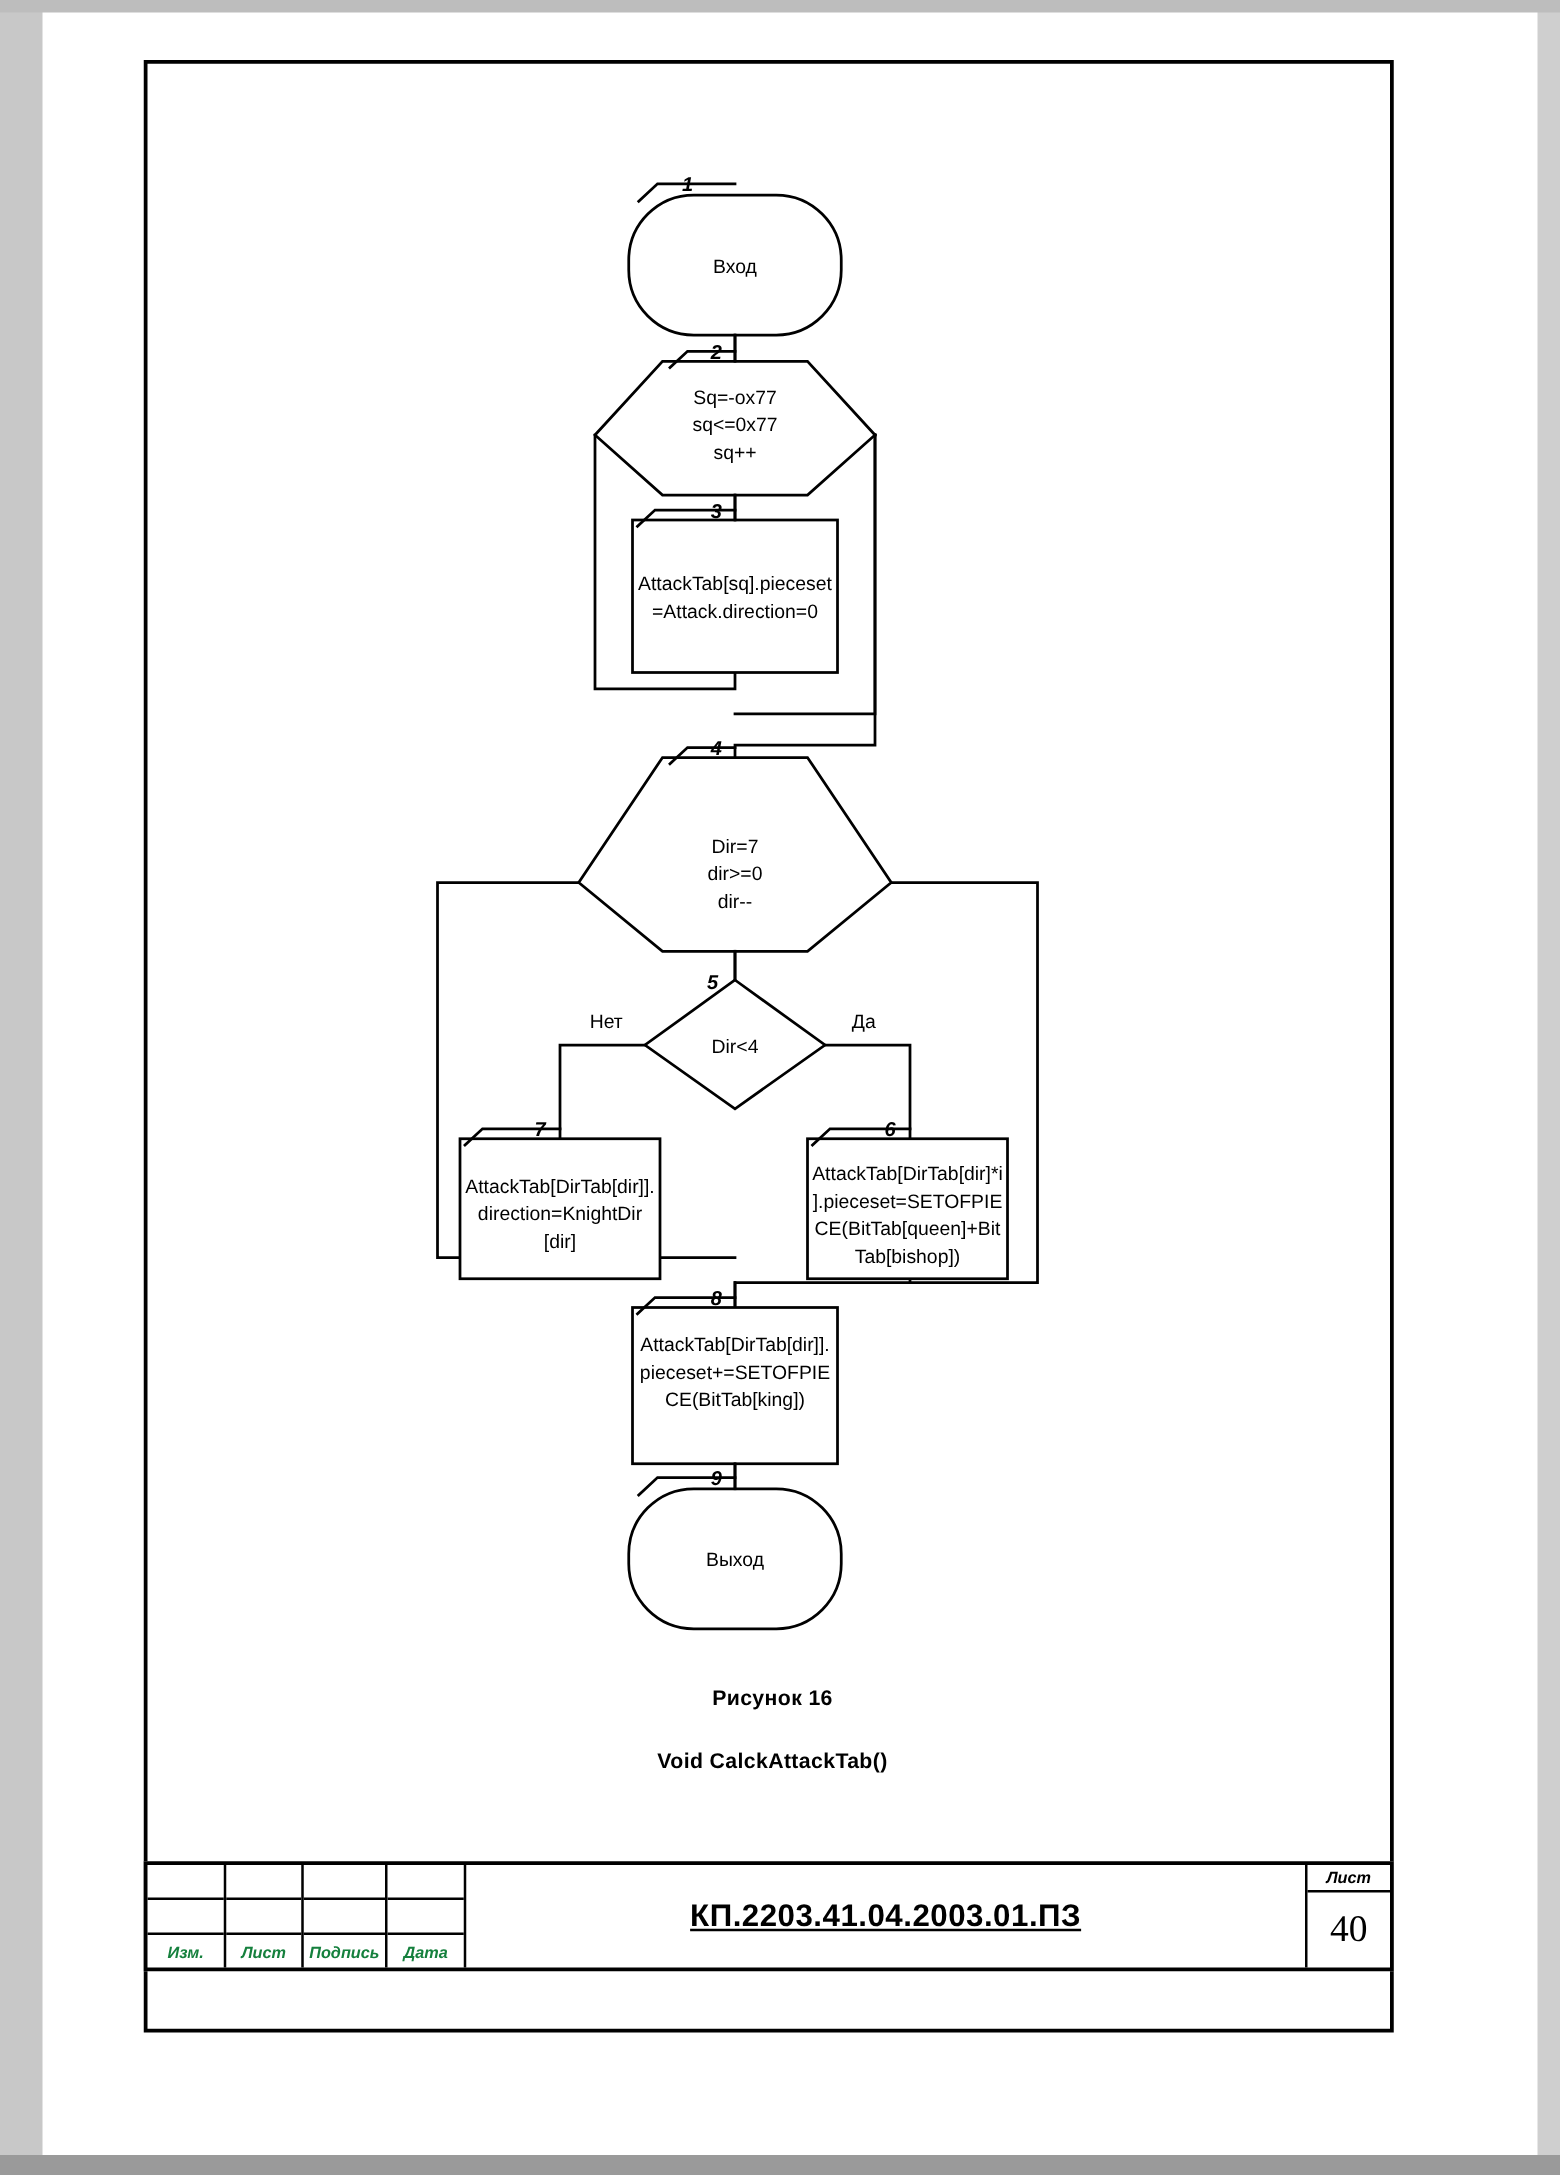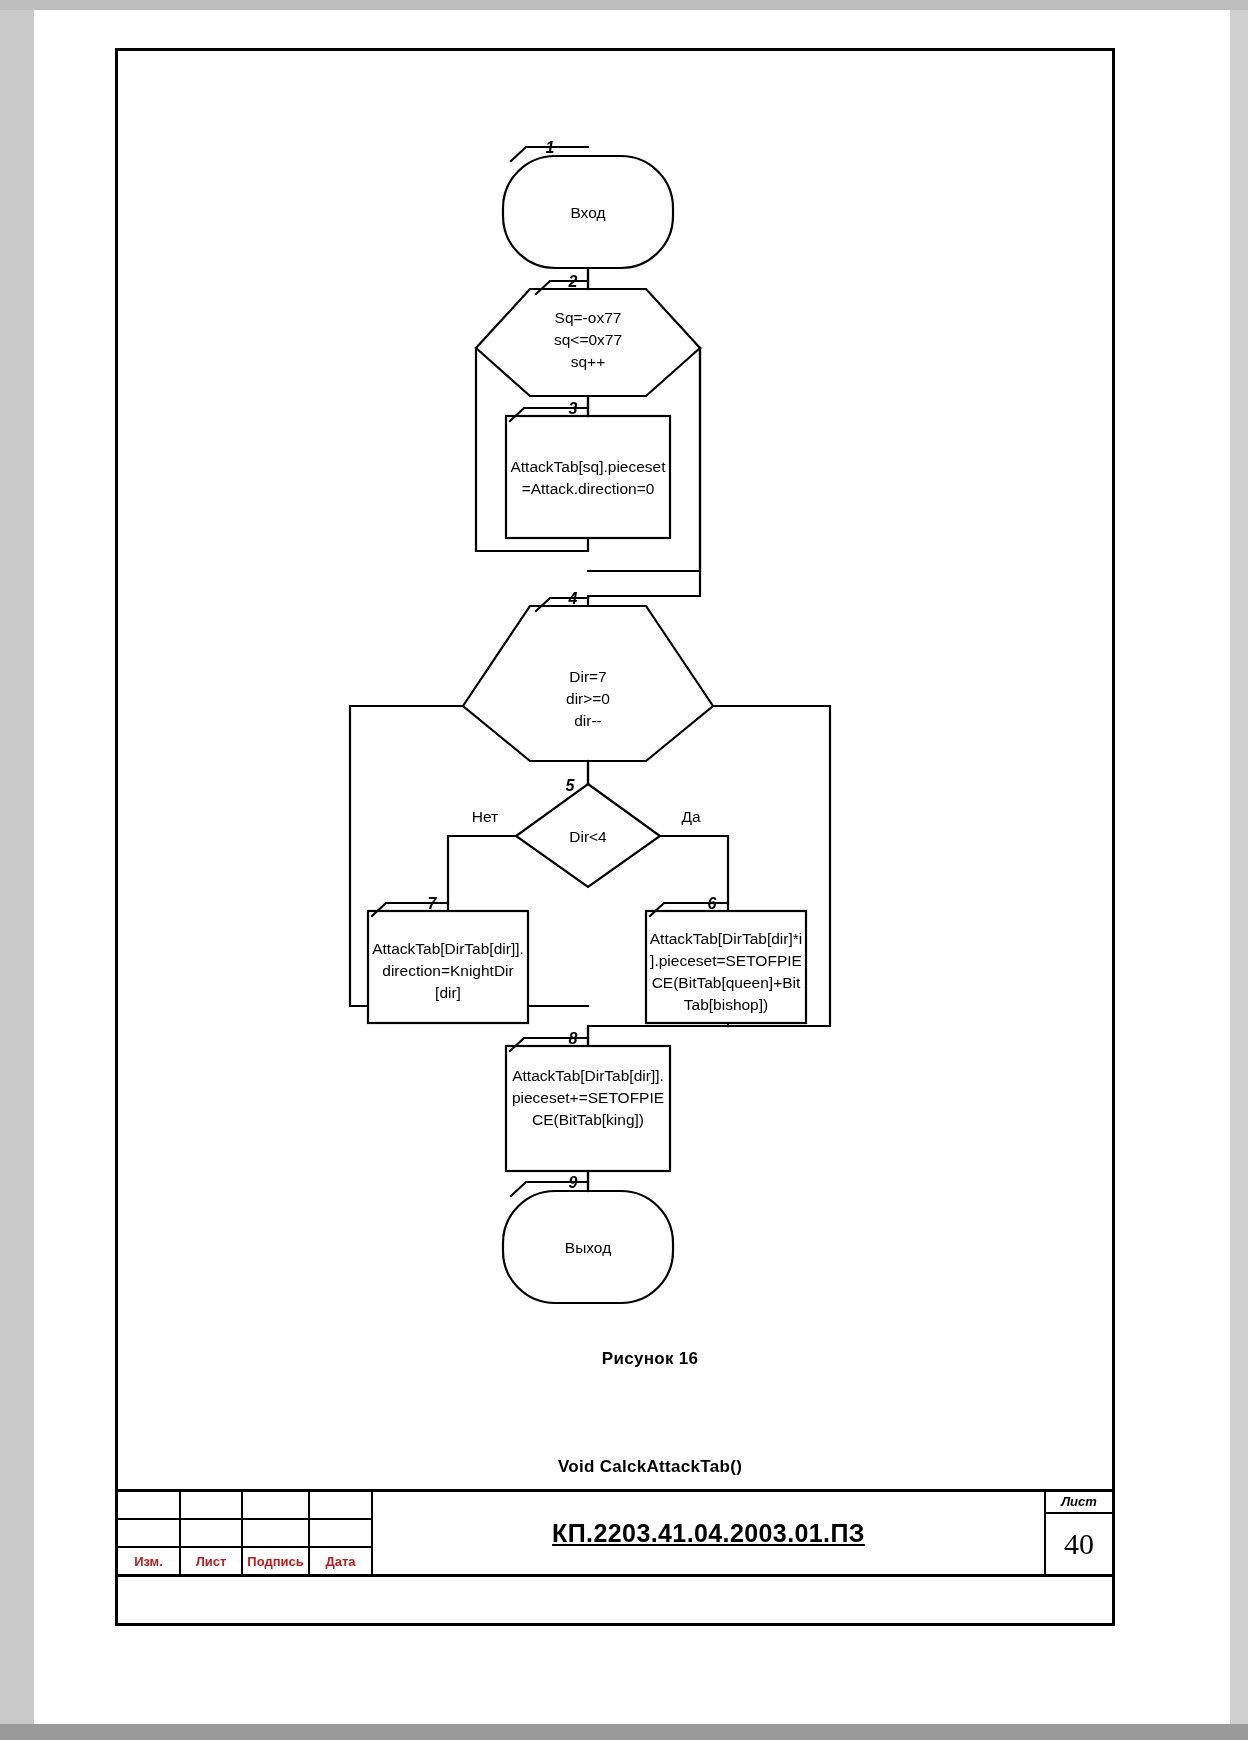--- a/index.html
+++ b/index.html
@@ -20,41 +20,41 @@
 
   
   #frame{
     position:absolute;left:115px;top:48px;width:1000px;height:1578px;
     border:3px solid #000;box-sizing:border-box;background:#fff;
   }
   #svgmain{position:absolute;left:0;top:0;width:1000px;height:1578px;}
 
   .figcap{
     position:absolute;width:1000px;text-align:center;
-    font-weight:bold;font-size:17px;color:#000;letter-spacing:0.3px;padding-left:32px;
+    font-weight:bold;font-size:17px;color:#000;letter-spacing:0.3px;
   }
   #cap1{top:1298px;}
-  #cap2{top:1406px;}
+  #cap2{top:1348px;}
 
   
   #stamp{
     position:absolute;left:115px;top:1489px;width:1000px;height:88px;
     border:3px solid #000;box-sizing:border-box;background:#fff;
     display:flex;
   }
   .stamp-col{
     border-right:2px solid #000;box-sizing:border-box;
     display:flex;flex-direction:column;height:100%;
   }
   .stamp-col:last-child{border-right:none;}
   .sc-rows{display:flex;flex-direction:column;height:100%;}
   .sc-cell{flex:1;border-bottom:2px solid #000;}
   .sc-cell.last{border-bottom:none;display:flex;align-items:center;justify-content:center;}
   .sc-label{
-    font-weight:bold;font-size:13px;color:#b91c1c;
+    font-style:italic;font-weight:bold;font-size:13px;color:#15803d;
     text-align:center;line-height:1;
   }
   .w-izm{width:63px;}
   .w-list{width:62px;}
   .w-ndok{width:127px;}
   .w-podp{width:67px;}
   .w-data{width:63px;}
   .w-doc{flex:1;display:flex;align-items:center;justify-content:center;text-decoration:underline;}
   .w-sheet{width:66px;}
   .docnum{font-size:25px;font-weight:bold;color:#000;letter-spacing:0.4px;}

